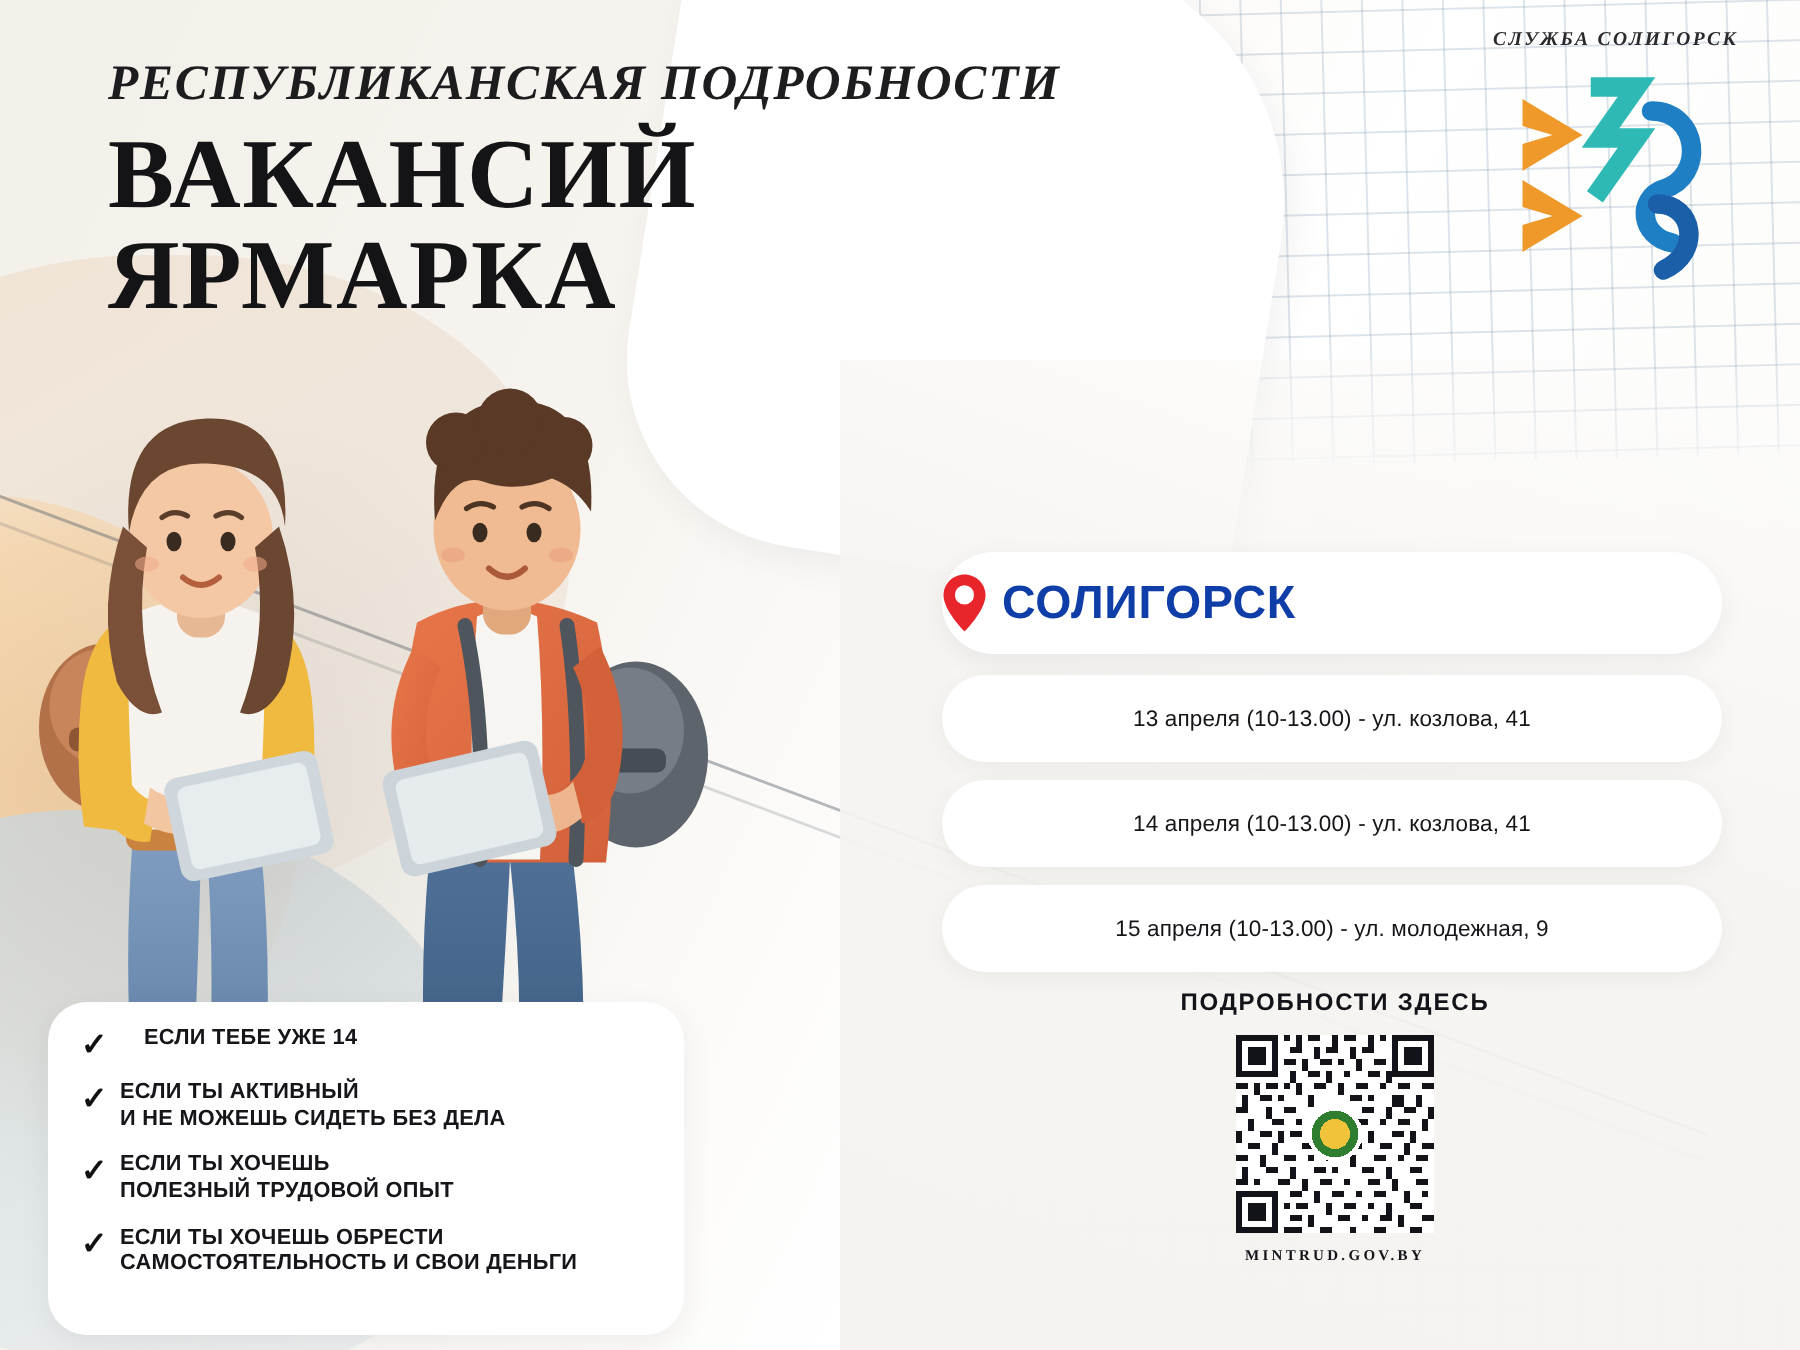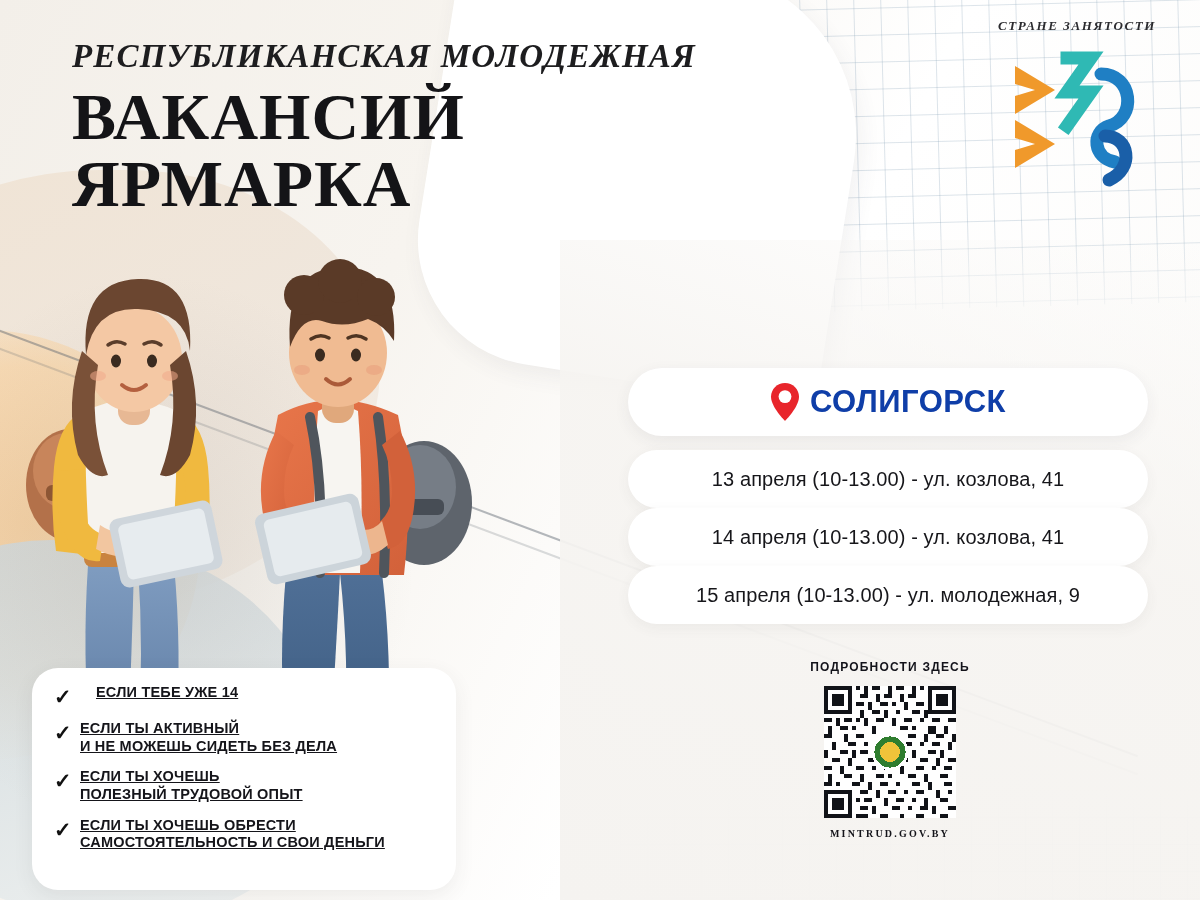--- a/index.html
+++ b/index.html
@@ -210,39 +210,38 @@
     padding-top: 2px;
   }
   .check-text {
     font-size: 14.5px;
     font-weight: 700;
     line-height: 1.22;
     color: #15151a;
     letter-spacing: .2px;
     text-transform: uppercase;
     white-space: pre-line;
-    text-decoration: underline;
   }
   .check-row.first .check-text { padding-left: 16px; }
 
   
   .info-panel {
     position: absolute;
     left: 628px;
     top: 368px;
     width: 520px;
     z-index: 8;
   }
   .city-pill {
     background: #ffffff;
     border-radius: 34px;
     height: 68px;
     display: flex;
     align-items: center;
-    justify-content: center;
+    justify-content: flex-start;
     box-shadow: 0 5px 16px rgba(60,60,70,0.07);
     margin-bottom: 14px;
   }
   .pin-icon {
     width: 30px;
     height: 40px;
     margin-right: 10px;
     flex: 0 0 30px;
   }
   .city-name {
@@ -258,36 +257,37 @@
     margin-left: 4px;
   }
   .sched-pill {
     background: #ffffff;
     border-radius: 30px;
     height: 58px;
     display: flex;
     align-items: center;
     justify-content: center;
     box-shadow: 0 4px 14px rgba(60,60,70,0.06);
-    font-size: 20px;
+    margin-bottom: 12px;
+    font-size: 15px;
     color: #16161a;
     letter-spacing: .1px;
   }
 
   
   .qr-block {
     position: absolute;
     left: 700px;
     top: 660px;
     width: 380px;
     text-align: center;
     z-index: 8;
   }
   .qr-title {
-    font-size: 12px;
+    font-size: 16px;
     font-weight: 700;
     letter-spacing: 1.2px;
     color: #13131a;
     text-transform: uppercase;
   }
   .qr-code {
     width: 132px;
     height: 132px;
     margin: 12px auto 0;
     position: relative;
@@ -321,29 +321,29 @@
   <div class="bg-blue-blob"></div>
   <div class="bg-grid"></div>
   <div class="bg-grid2"></div>
   <div class="bg-paper-tear"></div>
   <div class="bg-diag-line"></div>
   <div class="bg-diag-line b"></div>
   <div class="bg-soft-shadow"></div>
   <div class="bg-right-wash"></div>
 
   <div class="headline">
-    <div class="kicker">РЕСПУБЛИКАНСКАЯ МОЛОДЕЖНАЯ</div>
+    <div class="kicker">РЕСПУБЛИКАНСКАЯ ПОДРОБНОСТИ</div>
     <div class="big">
       <span>ВАКАНСИЙ</span>
       <span>ЯРМАРКА</span>
     </div>
   </div>
 
   <div class="logo-wrap">
-    <div class="logo-caption">СТРАНЕ ЗАНЯТОСТИ</div>
+    <div class="logo-caption">СЛУЖБА СОЛИГОРСК</div>
     <div class="logo-mark">
       <svg width="136" height="150" viewBox="0 0 136 150" xmlns="http://www.w3.org/2000/svg">
 
         <path d="M6 26 L46 50 L6 74 L6 56 L26 50 L6 44 Z" fill="#f0992b"></path>
         <path d="M6 80 L46 104 L6 128 L6 110 L26 104 L6 98 Z" fill="#f0992b"></path>
 
         <path d="M58 18 L82 18 L58 52 L82 52 L58 86" stroke="#2fb9b4" stroke-width="13" fill="none" stroke-linecap="square"></path>
 
         <path d="M92 34 C124 34, 128 78, 100 86 C82 92, 84 118, 106 122" stroke="#1f7fc4" stroke-width="13" fill="none" stroke-linecap="round"></path>
         <path d="M96 96 C120 96, 126 128, 100 140" stroke="#1a5fa8" stroke-width="13" fill="none" stroke-linecap="round"></path>

